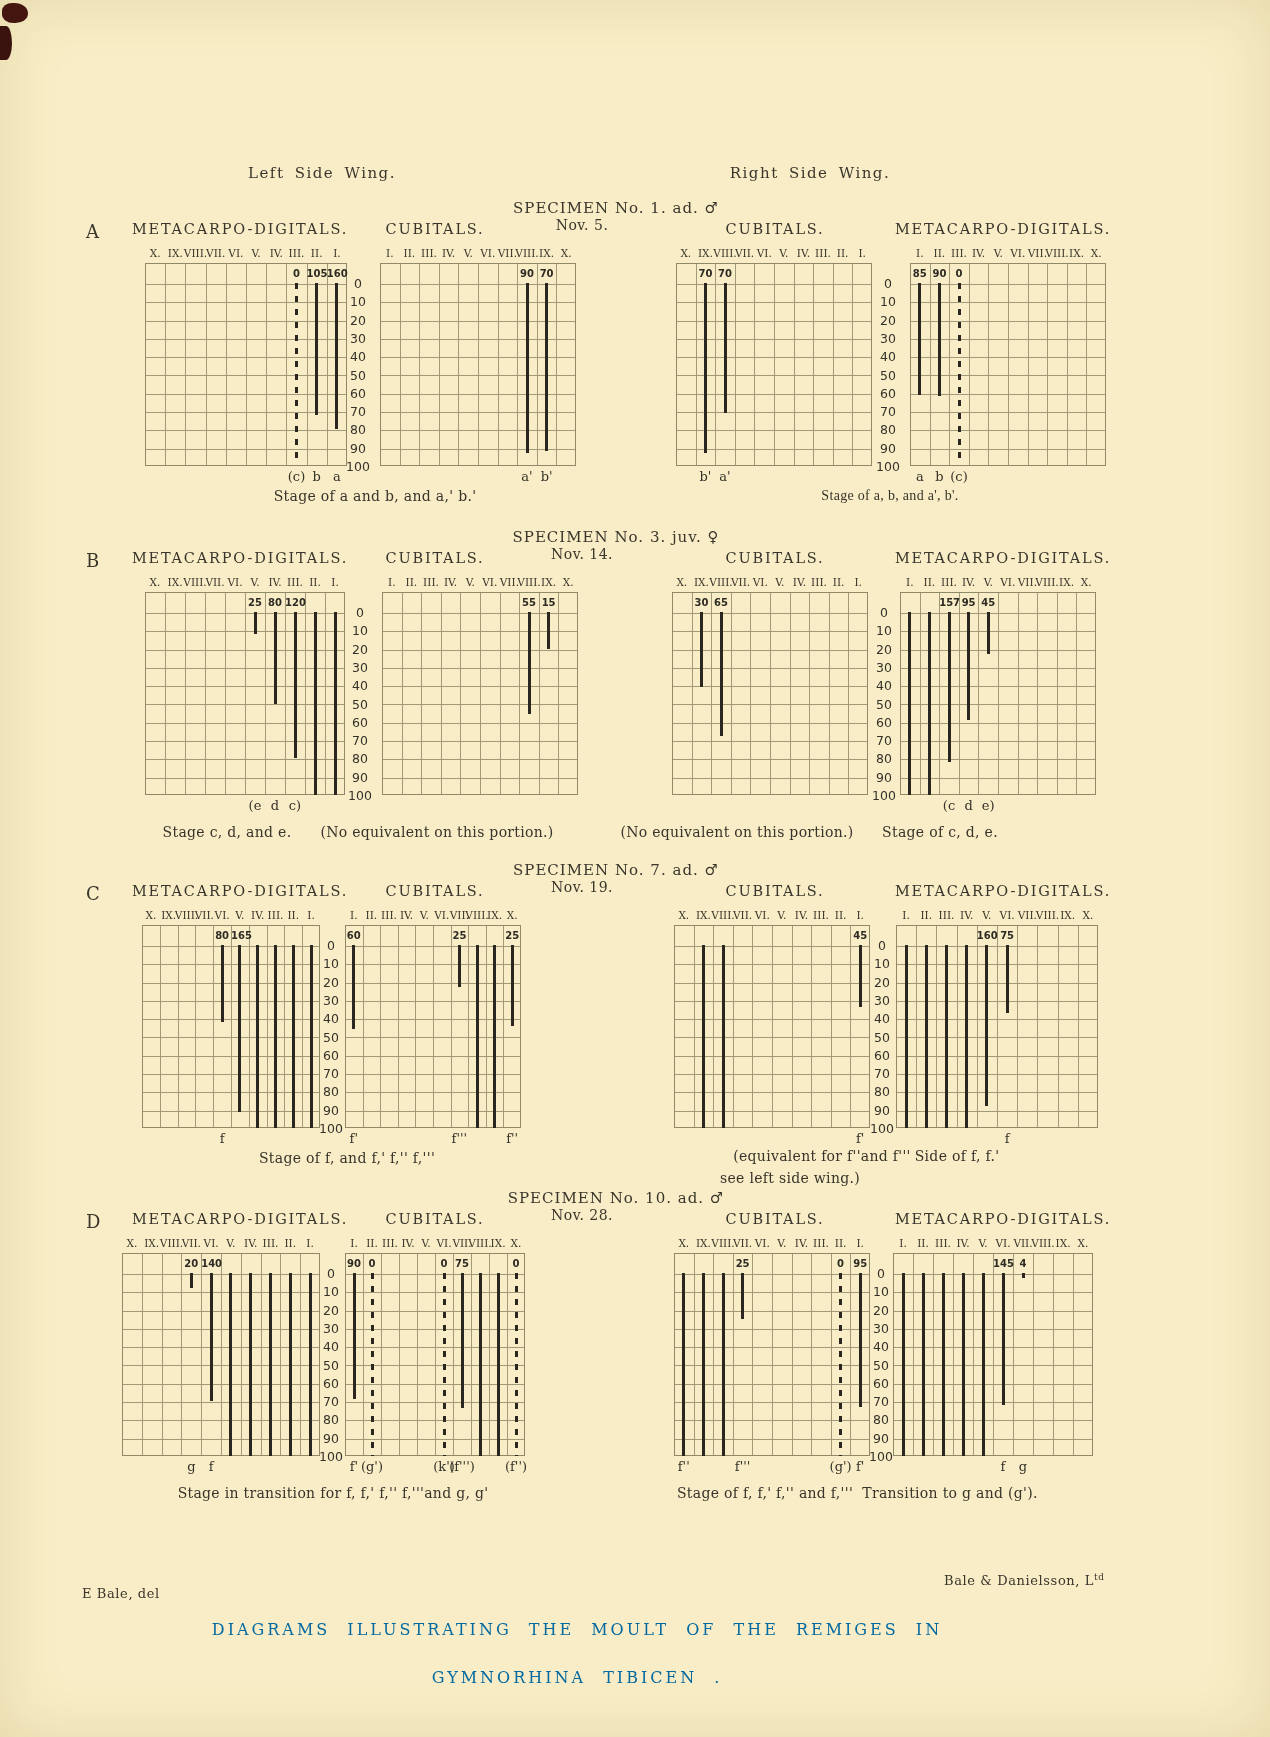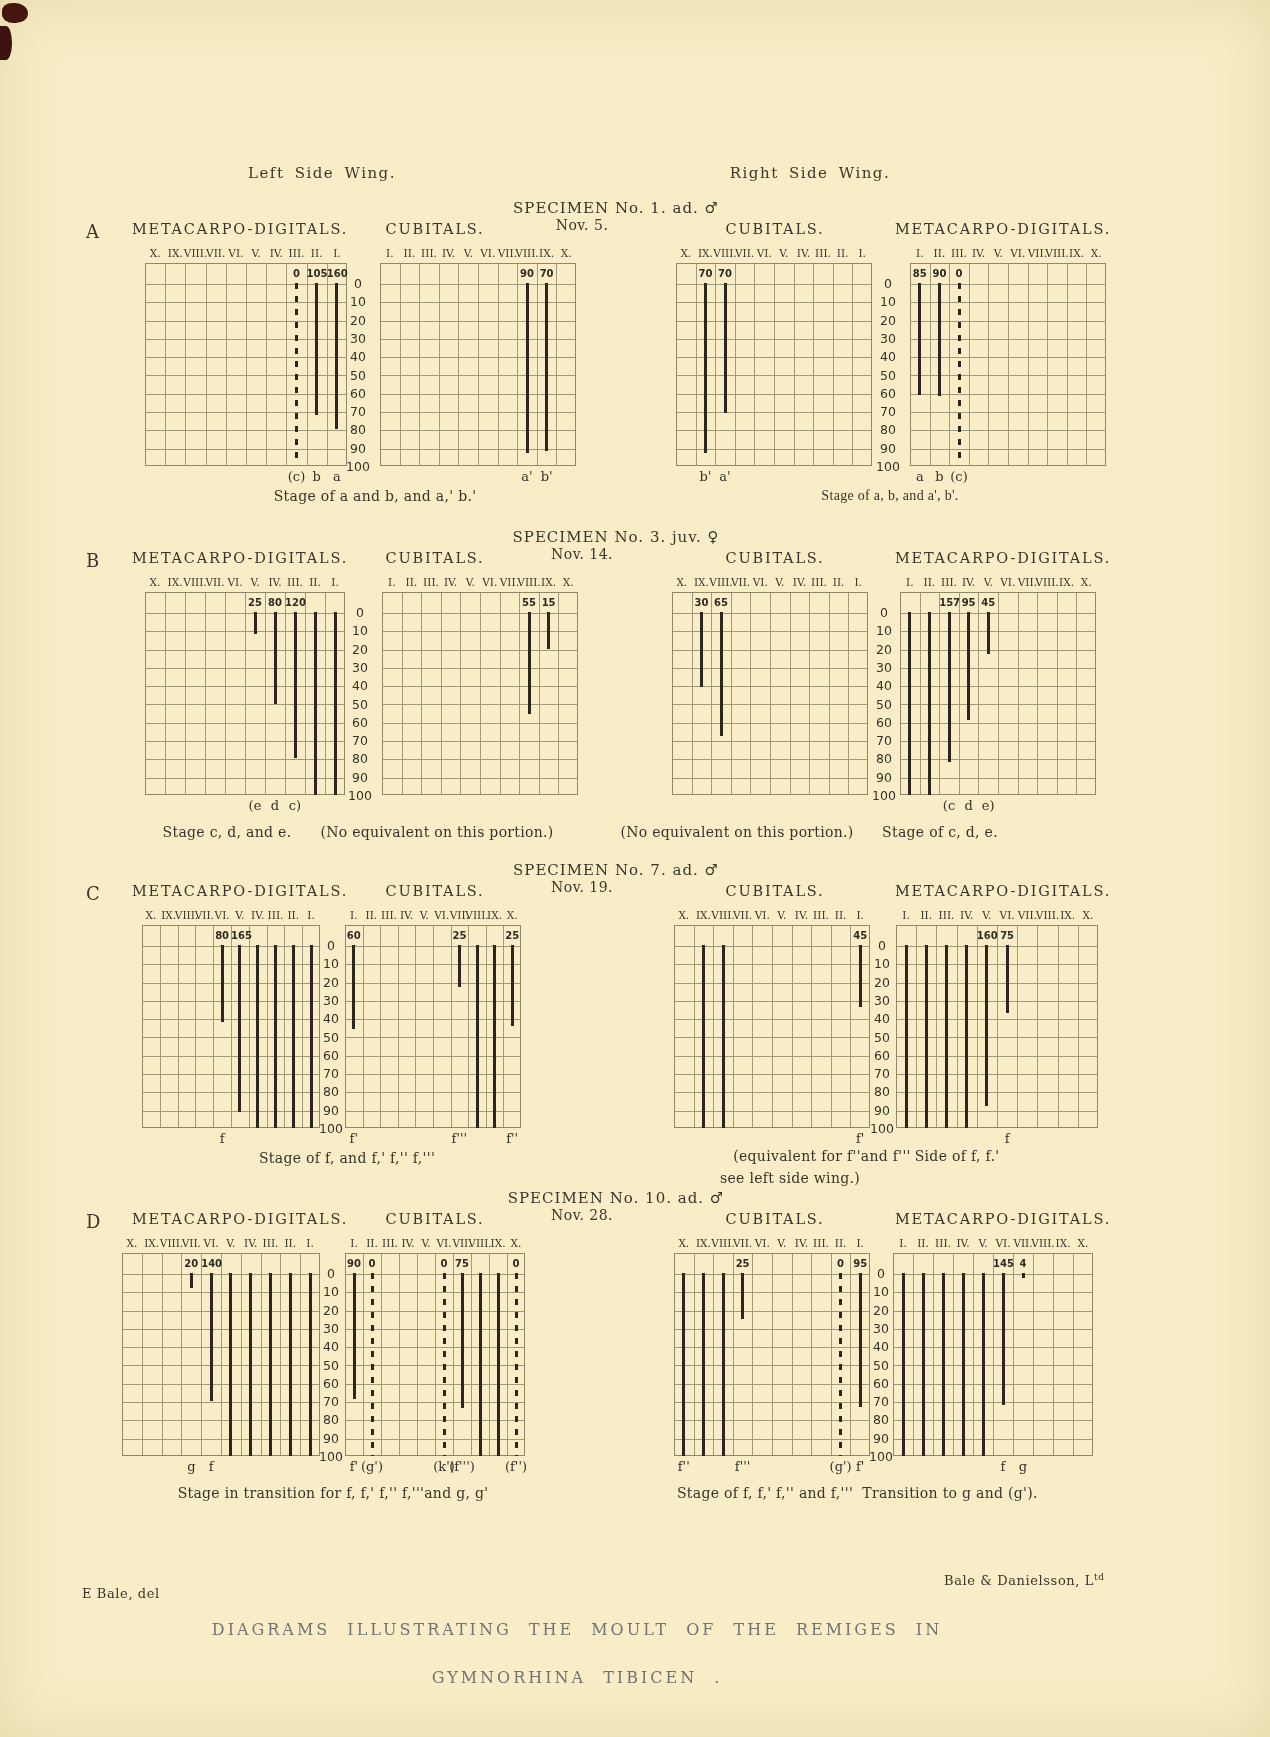--- a/index.html
+++ b/index.html
@@ -15,21 +15,21 @@
   .specdate{font-size:14px;letter-spacing:.5px;}
   .chart-title{font-size:14.5px;letter-spacing:1.8px;color:#39352c;}
   .row-letter{font-size:18px;}
   .colhead{font-size:10.5px;letter-spacing:0;color:#3a362c;}
   .bandnum{font-family:"DejaVu Sans", sans-serif;font-size:10px;font-weight:700;color:#2e2b24;text-align:center;}
   .ytick{font-family:"DejaVu Sans", sans-serif;font-size:12.5px;color:#35322a;}
   .barlabel{font-size:13px;color:#35322a;}
   .caption{font-size:14px;letter-spacing:.3px;color:#38342b;}
   .credit{font-size:13px;letter-spacing:.6px;}
   .sup{font-size:9px;vertical-align:super;}
-  #bottom-caption1,#bottom-caption2{font-size:16px;letter-spacing:3px;word-spacing:9px;color:#737373;}
+  #bottom-caption1,#bottom-caption2{font-size:16px;letter-spacing:3px;word-spacing:9px;color:#0369a1;}
   .corner-mark{position:absolute;background:#451610;}
   .m1{left:2px;top:3px;width:26px;height:20px;border-radius:45% 60% 55% 50%;}
   .m2{left:0px;top:26px;width:12px;height:34px;border-radius:0 60% 60% 0;background:#3b130e;}
   .chart-grid{position:absolute;border:1px solid #8f8968;box-sizing:border-box;}
   .bar{position:absolute;width:3px;}
 </style>
 </head>
 <body>
 
 <div id="plate">

